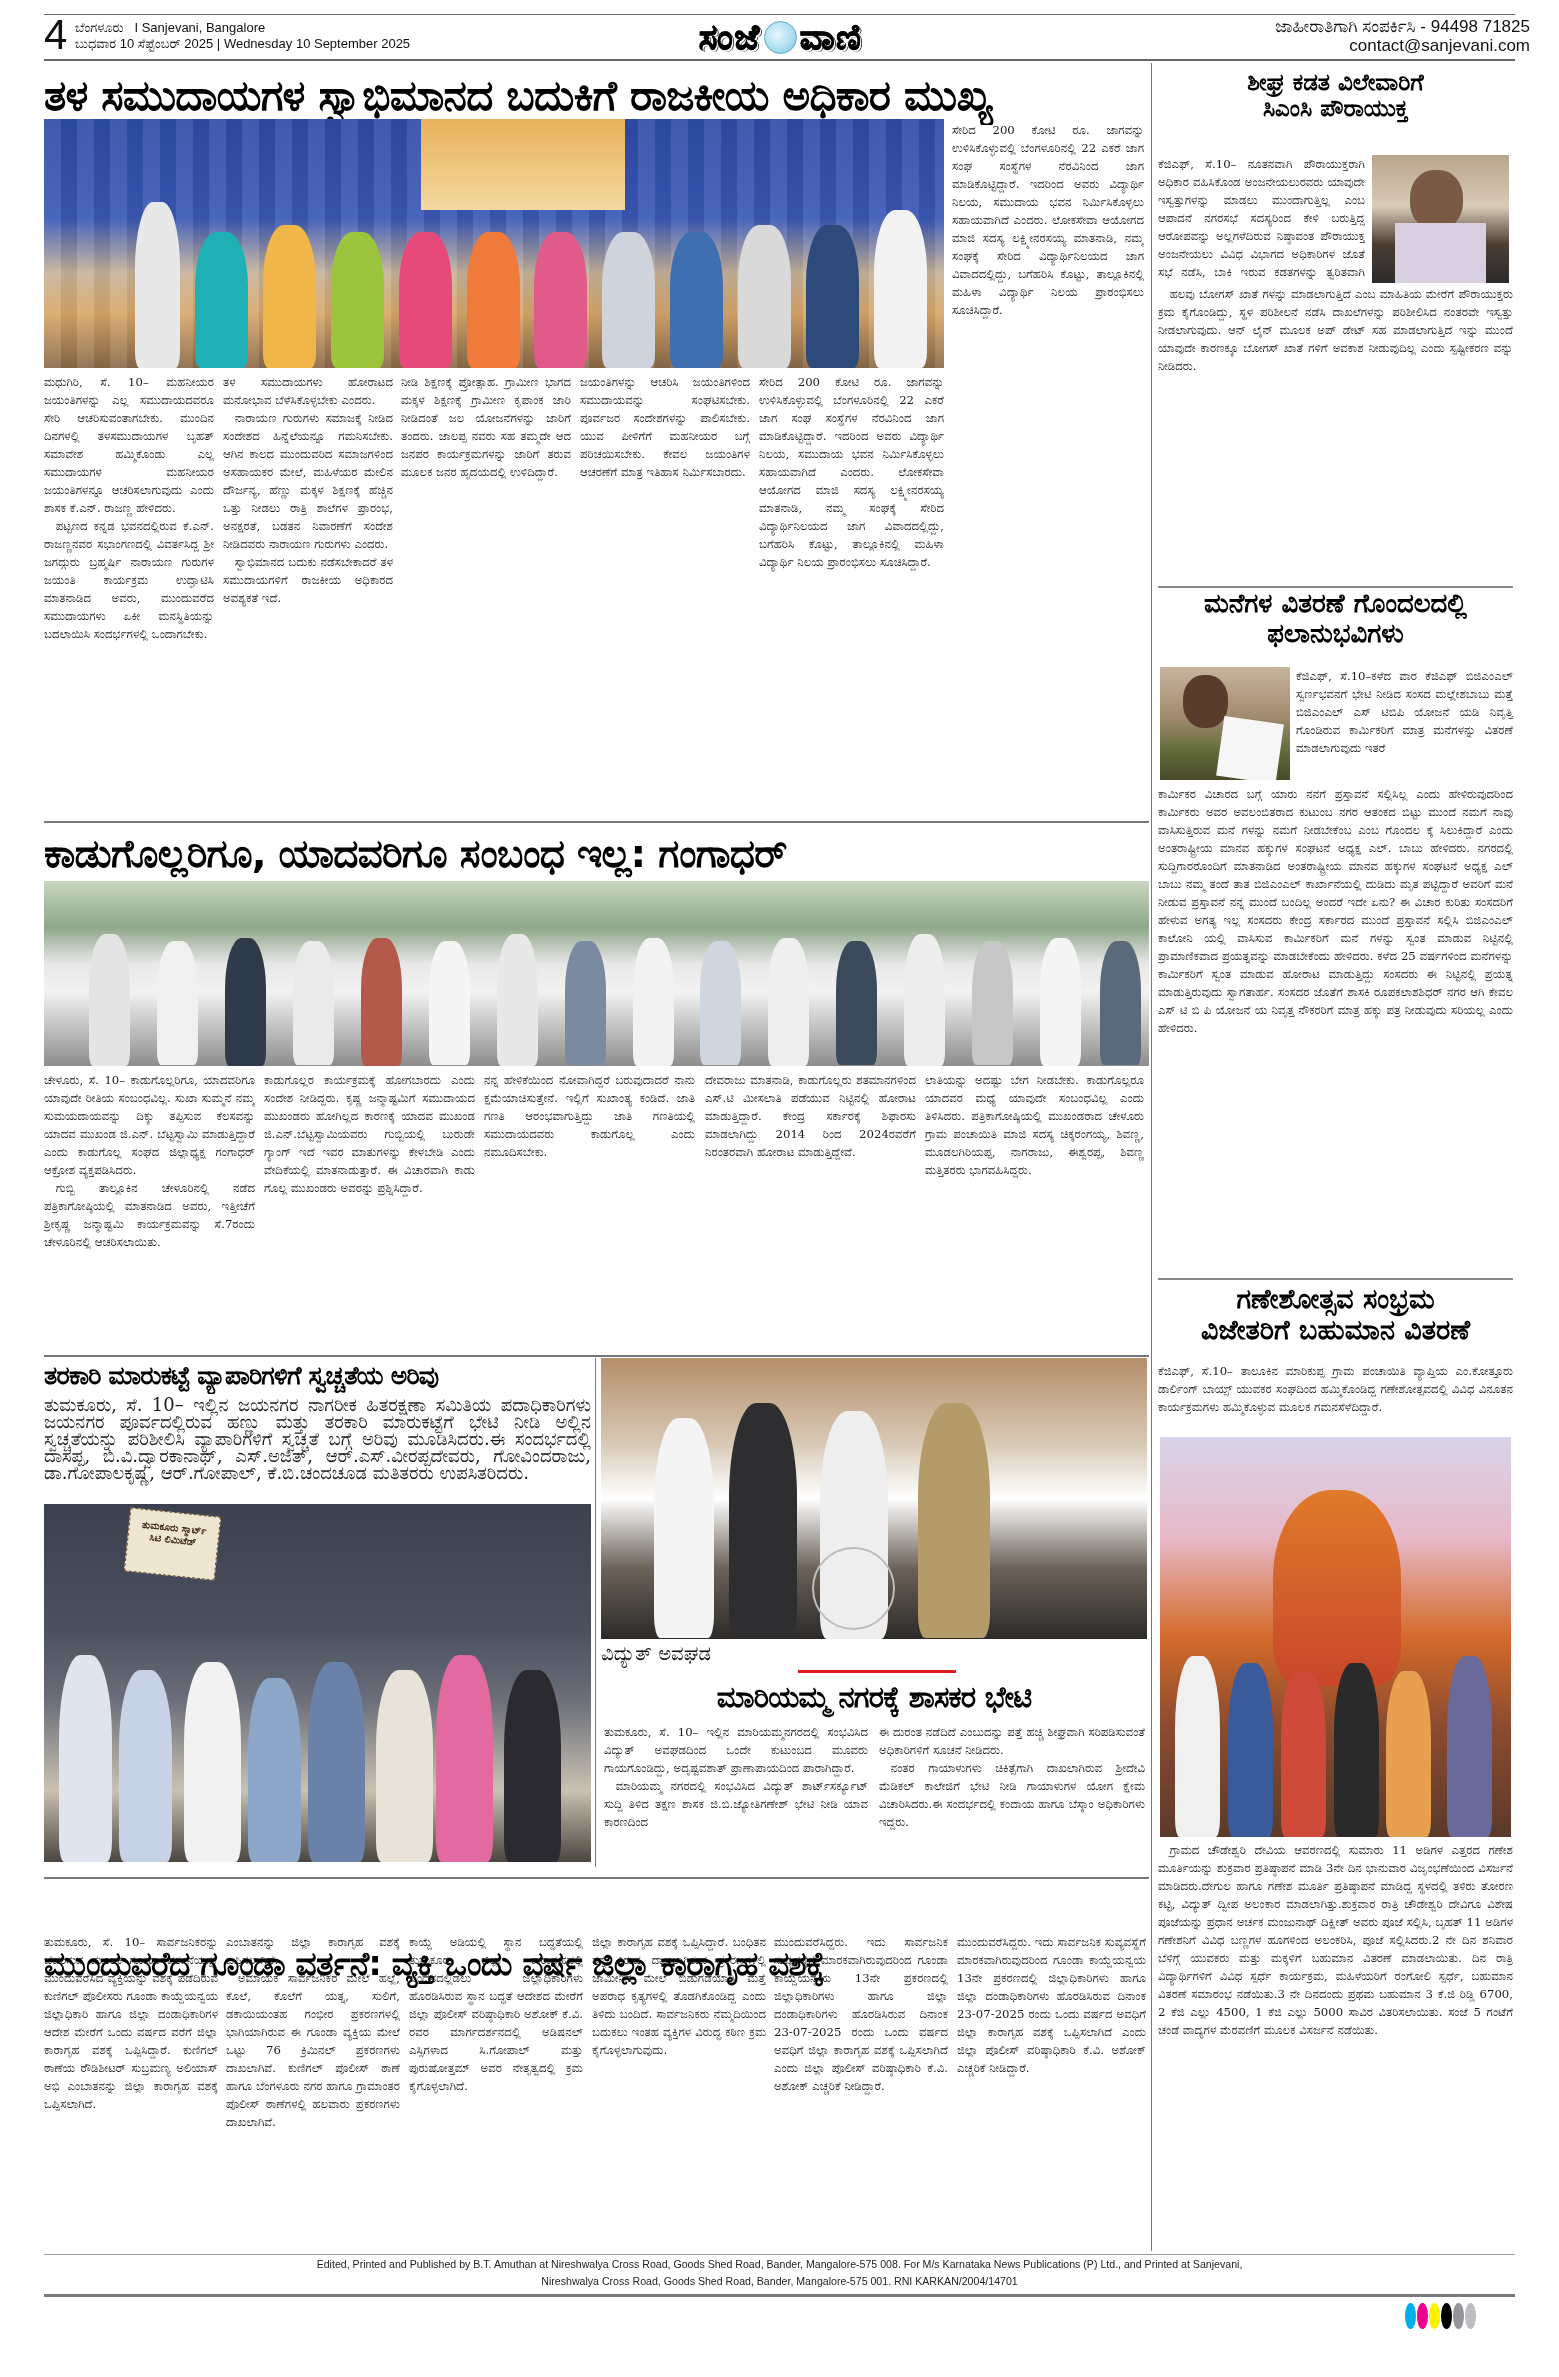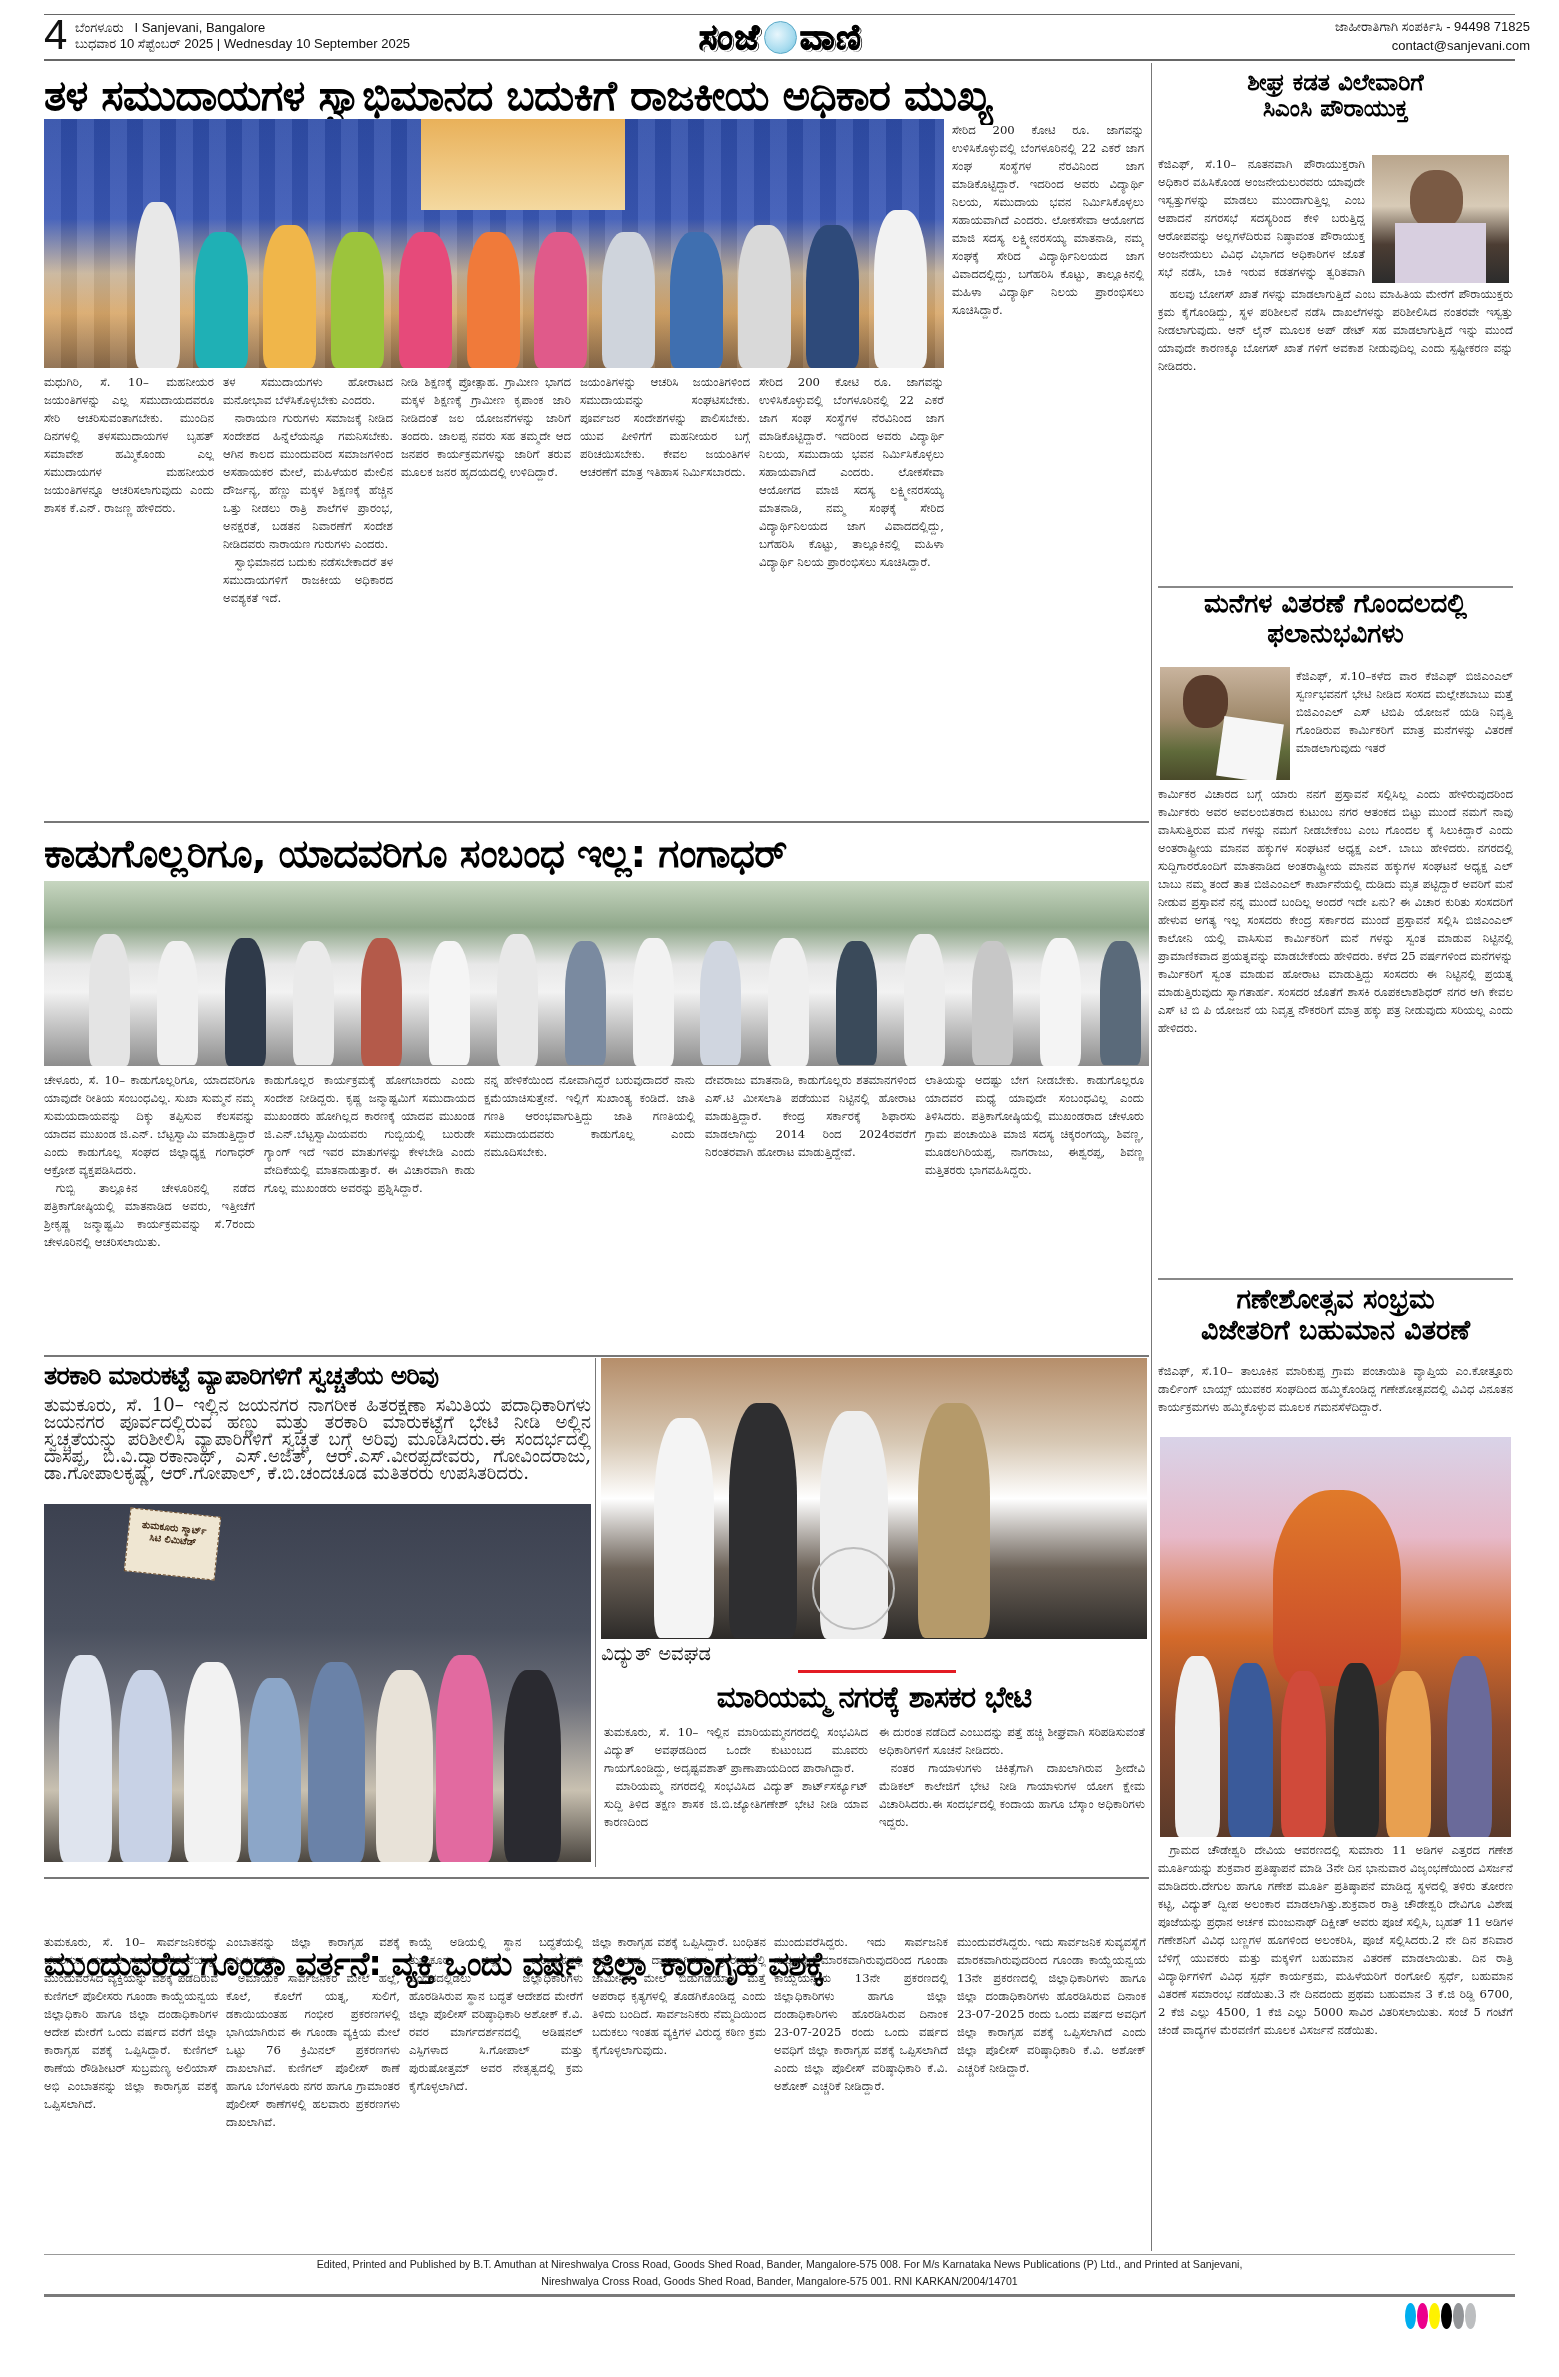--- a/index.html
+++ b/index.html
@@ -8,21 +8,21 @@
 
   .abs { position: absolute; }
   .rule { position: absolute; background: #555; }
 
   
   .page-num { left: 44px; top: 15px; font-family: "Liberation Sans", sans-serif; font-size: 42px; line-height: 39px; font-weight: 400; }
   .mast-line { font-family: "Liberation Sans", sans-serif; font-size: 13px; line-height: 16.6px; color: #111; }
   .logo-wrap { left: 656px; top: 15px; width: 249px; height: 45px; display: flex; align-items: center; justify-content: center; }
   .logo-txt { font-family: "DejaVu Sans", sans-serif; font-weight: 900; font-size: 35px; letter-spacing: 1.5px; color: #000; -webkit-text-stroke: 0.8px #000; text-shadow: 1.5px 1.5px 0 #fff, 2.3px 2.3px 0 #000; }
   .logo-globe { width: 33px; height: 33px; border-radius: 50%; background: radial-gradient(circle at 40% 40%, #e8f6fc 0%, #a8dcef 60%, #6fbfdc 100%); border: 1.5px solid #5aa9c8; margin: 0 3px; display: inline-block; }
-  .contact { right: 30px; top: 16.6px; text-align: right; font-family: "Liberation Sans", sans-serif; font-size: 13px; line-height: 19.6px; }
+  .contact { right: 30px; top: 16.6px; text-align: right; font-family: "Liberation Sans", sans-serif; font-size: 17px; line-height: 19.6px; }
 
   .headline { font-family: "DejaVu Sans", sans-serif; font-weight: 900; color: #000; white-space: nowrap; overflow: hidden; letter-spacing: -0.8px; }
   .subhead { font-family: "DejaVu Sans", sans-serif; font-weight: 900; color: #000; text-align: center; line-height: 1.15; }
 
   .photo { position: absolute; overflow: hidden; }
   .col-text { position: absolute; font-size: 11.7px; line-height: 18px; text-align: justify; color: #1a1a1a; overflow: hidden; }
   .col-text p { text-indent: 1em; }
   .col-text p.first { text-indent: 0; }
 
   .vsep { position: absolute; width: 0.8px; background: #777; }
@@ -93,20 +93,21 @@
   <div class="fig" style="left:490px; top:113px; width:53px; height:136px; background:#e05a8a;"></div>
   <div class="fig" style="left:558px; top:113px; width:53px; height:136px; background:#cfd4dc;"></div>
   <div class="fig" style="left:626px; top:113px; width:53px; height:136px; background:#3f6fb0;"></div>
   <div class="fig" style="left:694px; top:106px; width:53px; height:143px; background:#d9d9d9;"></div>
   <div class="fig" style="left:762px; top:106px; width:53px; height:143px; background:#2e4a7a;"></div>
   <div class="fig" style="left:830px; top:91px; width:53px; height:158px; background:#f2f2f2;"></div>
 </div>
 
 <div class="col-text" style="left:44px; top:373px; width:170px; height:445px;">
   <p class="first">ಮಧುಗಿರಿ, ಸೆ. 10– ಮಹನೀಯರ ಜಯಂತಿಗಳನ್ನು ಎಲ್ಲ ಸಮುದಾಯದವರೂ ಸೇರಿ ಆಚರಿಸುವಂತಾಗಬೇಕು. ಮುಂದಿನ ದಿನಗಳಲ್ಲಿ ತಳಸಮುದಾಯಗಳ ಬೃಹತ್ ಸಮಾವೇಶ ಹಮ್ಮಿಕೊಂಡು ಎಲ್ಲ ಸಮುದಾಯಗಳ ಮಹನೀಯರ ಜಯಂತಿಗಳನ್ನೂ ಆಚರಿಸಲಾಗುವುದು ಎಂದು ಶಾಸಕ ಕೆ.ಎನ್. ರಾಜಣ್ಣ ಹೇಳಿದರು.</p>
+  <p>ಪಟ್ಟಣದ ಕನ್ನಡ ಭವನದಲ್ಲಿರುವ ಕೆ.ಎನ್. ರಾಜಣ್ಣನವರ ಸಭಾಂಗಣದಲ್ಲಿ ವಿವರ್ತಸಿದ್ದ ಶ್ರೀ ಜಗದ್ಗುರು ಬ್ರಹ್ಮರ್ಷಿ ನಾರಾಯಣ ಗುರುಗಳ ಜಯಂತಿ ಕಾರ್ಯಕ್ರಮ ಉದ್ಘಾಟಿಸಿ ಮಾತನಾಡಿದ ಅವರು, ಮುಂದುವರೆದ ಸಮುದಾಯಗಳು ಏಕೀ ಮನಸ್ಥಿತಿಯನ್ನು ಬದಲಾಯಿಸಿ ಸಂದರ್ಭಗಳಲ್ಲಿ ಒಂದಾಗಬೇಕು.</p>
 </div>
 <div class="col-text" style="left:223px; top:373px; width:170px; height:445px;">
   <p class="first">ತಳ ಸಮುದಾಯಗಳು ಹೋರಾಟದ ಮನೋಭಾವ ಬೆಳೆಸಿಕೊಳ್ಳಬೇಕು ಎಂದರು.</p>
   <p>ನಾರಾಯಣ ಗುರುಗಳು ಸಮಾಜಕ್ಕೆ ನೀಡಿದ ಸಂದೇಶದ ಹಿನ್ನೆಲೆಯನ್ನೂ ಗಮನಿಸಬೇಕು. ಆಗಿನ ಕಾಲದ ಮುಂದುವರಿದ ಸಮಾಜಗಳಿಂದ ಅಸಹಾಯಕರ ಮೇಲೆ, ಮಹಿಳೆಯರ ಮೇಲಿನ ದೌರ್ಜನ್ಯ, ಹೆಣ್ಣು ಮಕ್ಕಳ ಶಿಕ್ಷಣಕ್ಕೆ ಹೆಚ್ಚಿನ ಒತ್ತು ನೀಡಲು ರಾತ್ರಿ ಶಾಲೆಗಳ ಪ್ರಾರಂಭ, ಅನಕ್ಷರತೆ, ಬಡತನ ನಿವಾರಣೆಗೆ ಸಂದೇಶ ನೀಡಿದವರು ನಾರಾಯಣ ಗುರುಗಳು ಎಂದರು.</p>
   <p>ಸ್ವಾಭಿಮಾನದ ಬದುಕು ನಡೆಸಬೇಕಾದರೆ ತಳ ಸಮುದಾಯಗಳಿಗೆ ರಾಜಕೀಯ ಅಧಿಕಾರದ ಅವಶ್ಯಕತೆ ಇದೆ.</p>
 </div>
 <div class="col-text" style="left:401px; top:373px; width:170px; height:445px;">
   <p class="first">ನೀಡಿ ಶಿಕ್ಷಣಕ್ಕೆ ಪ್ರೋತ್ಸಾಹ. ಗ್ರಾಮೀಣ ಭಾಗದ ಮಕ್ಕಳ ಶಿಕ್ಷಣಕ್ಕೆ ಗ್ರಾಮೀಣ ಕೃಪಾಂಕ ಜಾರಿ ನೀಡಿದಂತೆ ಜಲ ಯೋಜನೆಗಳನ್ನು ಜಾರಿಗೆ ತಂದರು. ಜಾಲಪ್ಪ ನವರು ಸಹ ತಮ್ಮದೇ ಆದ ಜನಪರ ಕಾರ್ಯಕ್ರಮಗಳನ್ನು ಜಾರಿಗೆ ತರುವ ಮೂಲಕ ಜನರ ಹೃದಯದಲ್ಲಿ ಉಳಿದಿದ್ದಾರೆ.</p>
 </div>
 <div class="col-text" style="left:580px; top:373px; width:170px; height:445px;">

